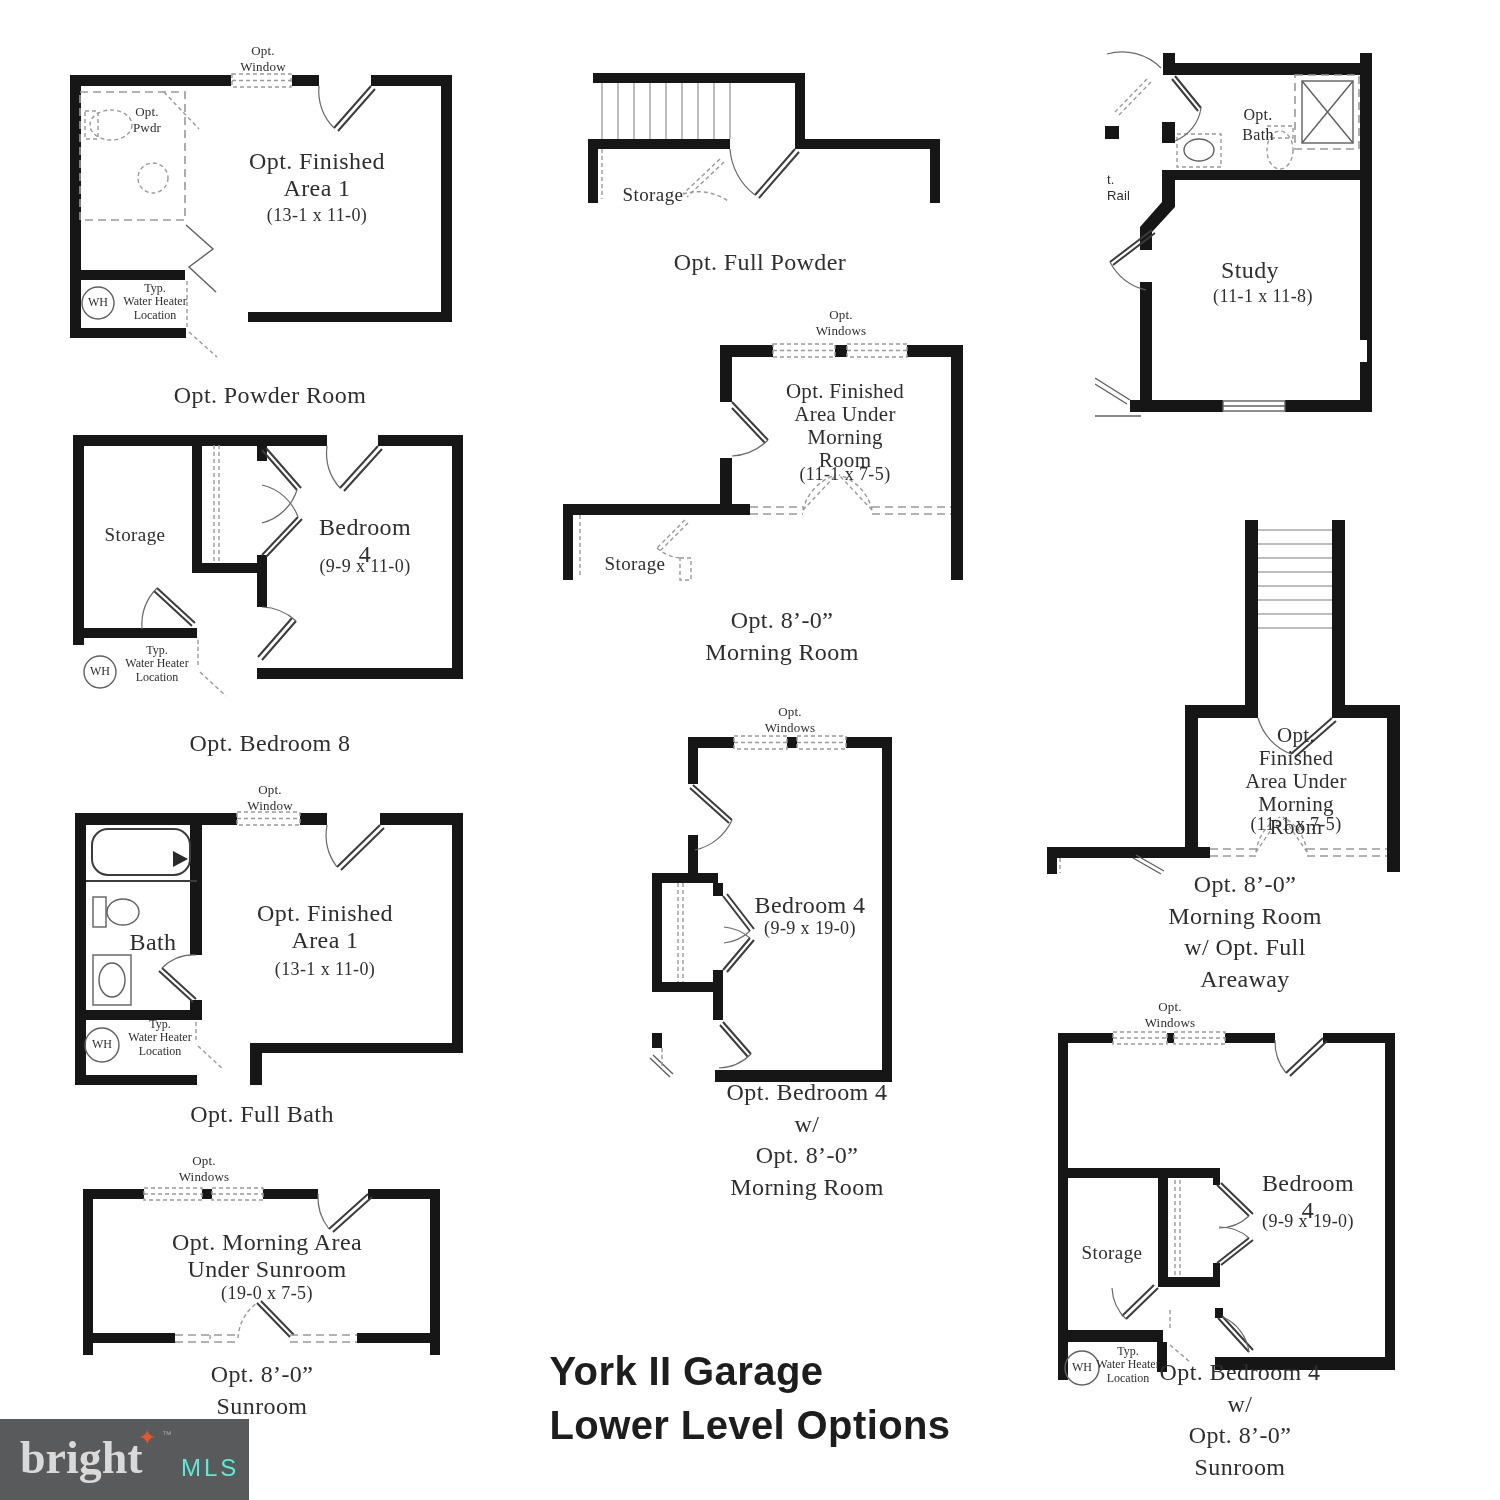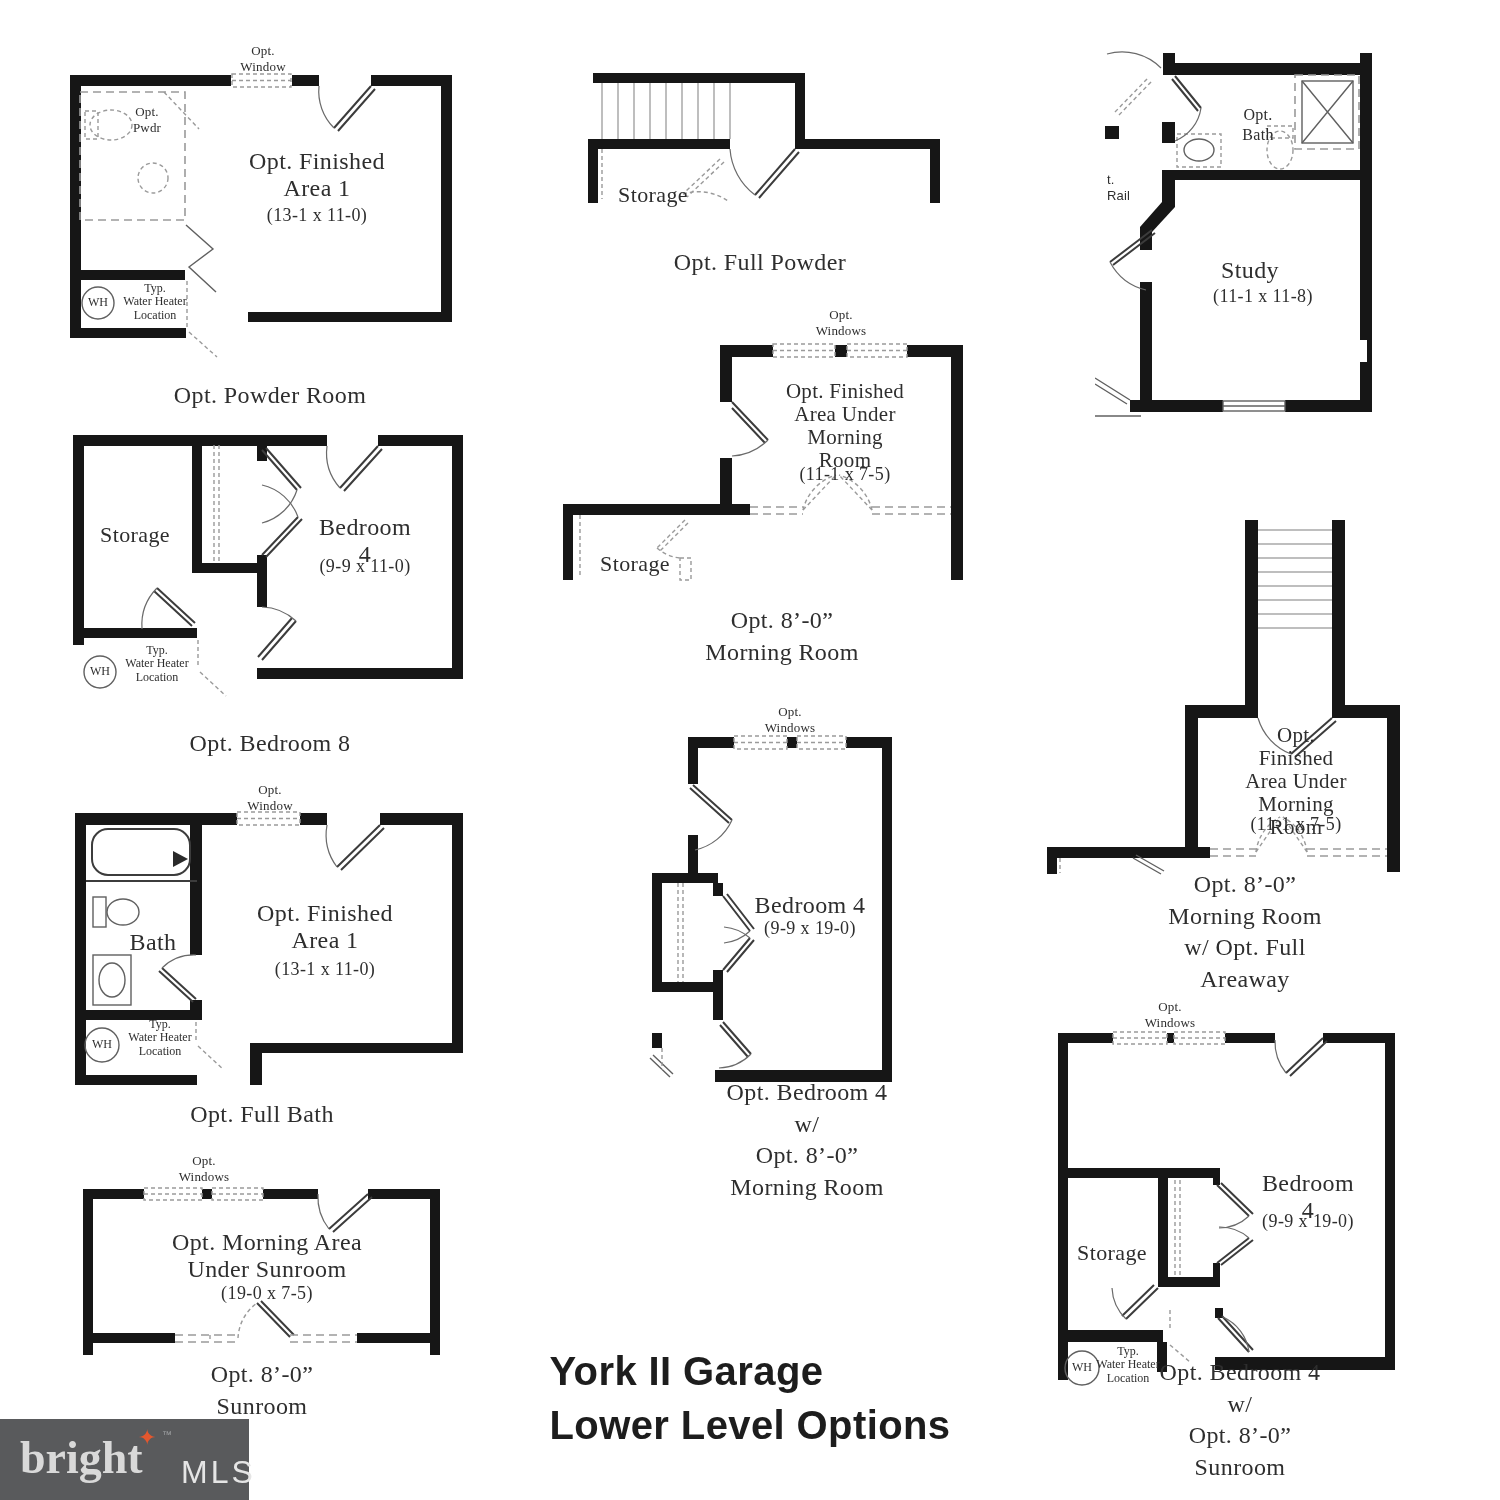--- a/index.html
+++ b/index.html
@@ -8,21 +8,21 @@
   .plan{position:absolute;}
   .plan svg{position:absolute;left:0;top:0;display:block;}
   
   .t{position:absolute;transform:translate(-50%,-50%);text-align:center;white-space:pre-line;font-family:Liberation Serif, serif;}
   .t-left{position:absolute;text-align:left;white-space:pre-line;}
   .sm{font-size:13px;line-height:1.2;letter-spacing:.2px;}
   .smb{font-size:16px;line-height:1.25;letter-spacing:.3px;}
   .xs{font-size:12px;line-height:1.12;}
   .big{font-size:24px;line-height:1.12;letter-spacing:.4px;}
   .med{font-size:21px;line-height:1.1;letter-spacing:.3px;}
-  .st{font-size:22px;letter-spacing:.4px;}
+  .st{font-size:19px;letter-spacing:.4px;}
   .dim{font-size:18px;letter-spacing:.4px;}
   .cap{font-size:24px;line-height:1.32;letter-spacing:.4px;}
   .title{position:absolute;transform:translate(-50%,-50%);text-align:left;white-space:pre-line;
          font-size:40px;font-weight:700;line-height:1.35;letter-spacing:.4px;color:#1d1d1d;}
   
   .w{fill:#161616;}
   .tn{fill:none;stroke:#3c3c3c;stroke-width:2;}
   .t1{fill:none;stroke:#606060;stroke-width:1.4;}
   .ar{fill:none;stroke:#6a6a6a;stroke-width:1.2;}
   .dh{fill:none;stroke:#9a9a9a;stroke-width:1.6;stroke-dasharray:8 5;}
@@ -516,16 +516,16 @@
 Opt. 8’-0” Sunroom</div>
   </div>
 
   <div class="title" style="left:750px;top:1398px;">York II Garage
 Lower Level Options</div>
 
   <div class="logo" style="left:0;top:1419px;width:249px;height:97px;background:#595a5c;">
     <span class="brand" style="left:20px;top:12px;font-size:46px;color:#d9d9d9;">bright</span>
     <span class="star" style="left:138px;top:6px;font-size:22px;color:#e4572e;">✦</span>
     <span class="tm" style="left:162px;top:10px;font-size:10px;color:#9fa1a3;">™</span>
-    <span class="mls" style="left:181px;top:35px;font-size:32px;color:#e5e5e5;">MLS</span>
+    <span class="mls" style="left:181px;top:35px;font-size:24px;color:#5eead4;">MLS</span>
   </div>
 
 </div>
 
 </body></html>

